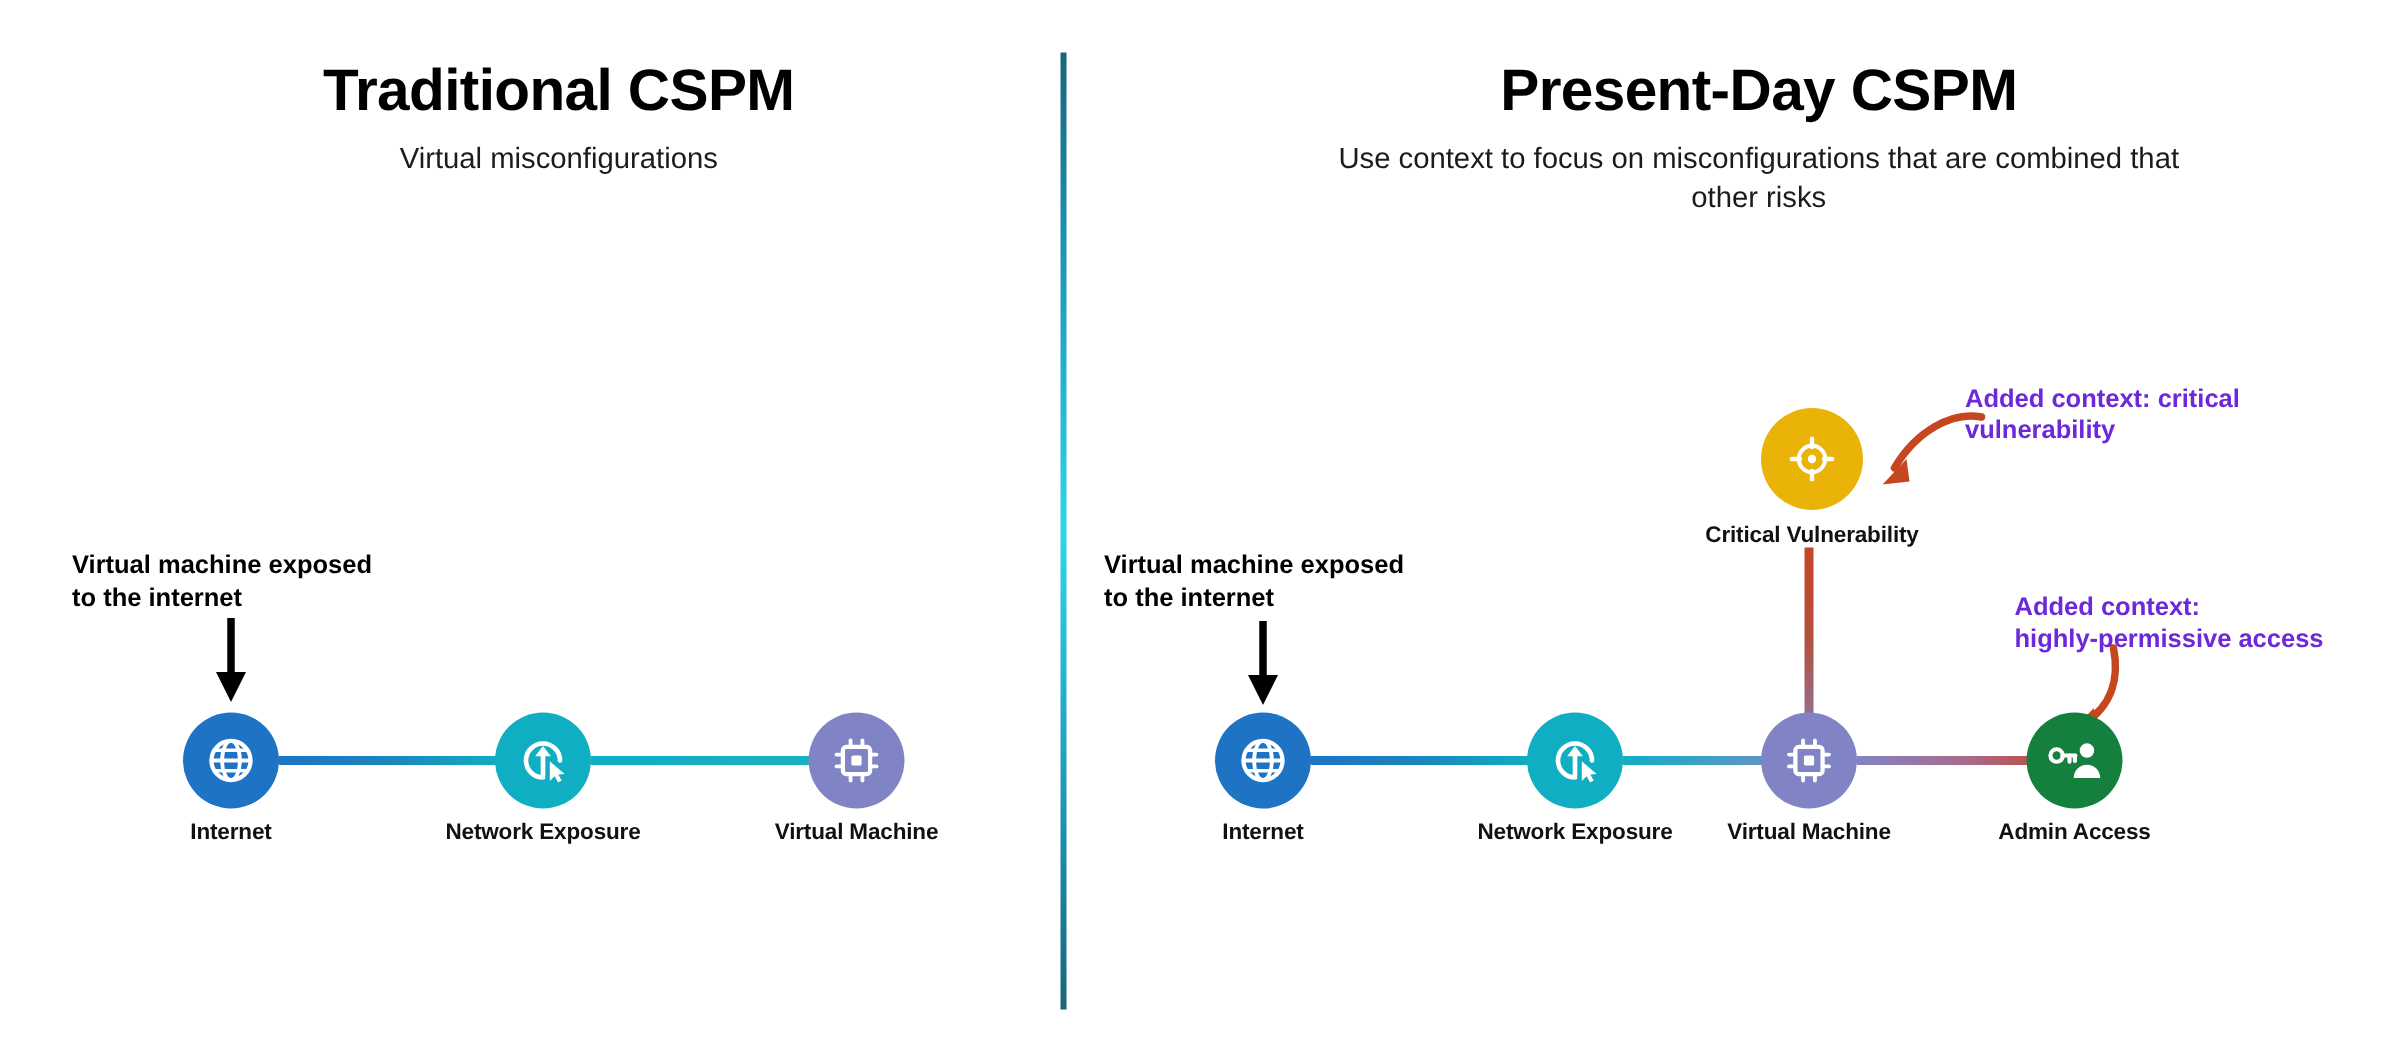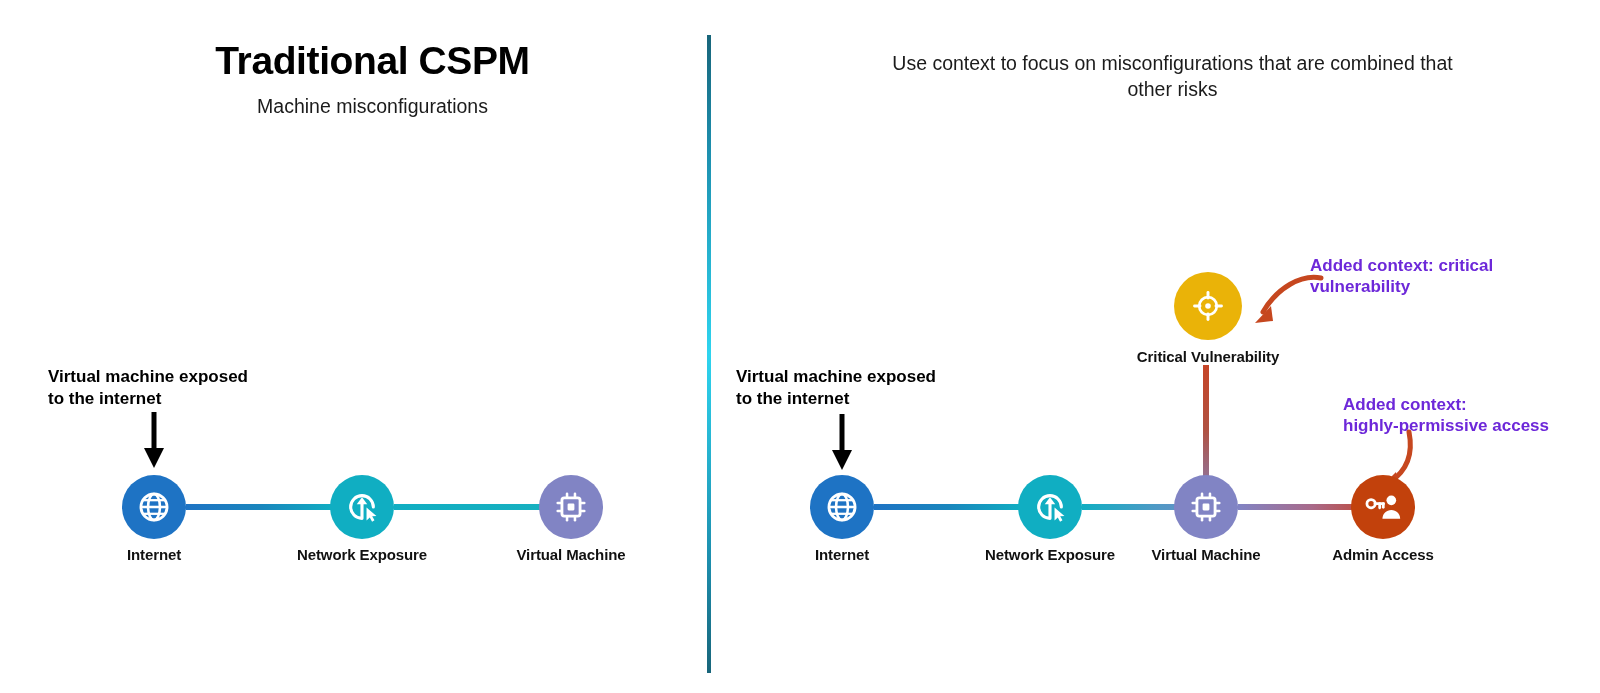--- a/index.html
+++ b/index.html
@@ -130,21 +130,21 @@
 </style>
 </head>
 <body>
 
 <div class="stage">
 
   <div class="panel panel-left">
 
     <div class="head head-left">
       <div class="title">Traditional CSPM</div>
-      <div class="subtitle">Machine misconfigurations</div>
+      <div class="subtitle">Virtual misconfigurations</div>
     </div>
 
     <div class="callout-black" style="left:48px; top:366px; width:212px;">Virtual machine exposed
 to the internet</div>
 
     <svg class="arrow-svg" style="left:131px; top:410px;" width="46" height="62">
       <line x1="23" y1="2" x2="23" y2="42" stroke="#000000" stroke-width="5"></line>
       <polygon points="23,58 13,38 33,38" fill="#000000"></polygon>
     </svg>
 
@@ -197,20 +197,21 @@
       </span>
       <div class="node-label">Virtual Machine</div>
     </div>
   </div>
 
   <div class="divider"></div>
 
   <div class="panel panel-right">
 
     <div class="head head-right">
+      <div class="title">Present-Day CSPM</div>
       <div class="subtitle subtitle-wrap-right">Use context to focus on misconfigurations that are combined that other risks</div>
     </div>
 
     <div class="callout-black" style="left:27px; top:366px; width:212px;">Virtual machine exposed
 to the internet</div>
 
     <svg class="arrow-svg" style="left:110px; top:412px;" width="46" height="62">
       <line x1="23" y1="2" x2="23" y2="42" stroke="#000000" stroke-width="5"></line>
       <polygon points="23,58 13,38 33,38" fill="#000000"></polygon>
     </svg>
@@ -293,21 +294,21 @@
             <line x1="2.6" y1="9.2" x2="5.2" y2="9.2"></line>
             <line x1="2.6" y1="14.8" x2="5.2" y2="14.8"></line>
             <line x1="18.8" y1="9.2" x2="21.4" y2="9.2"></line>
             <line x1="18.8" y1="14.8" x2="21.4" y2="14.8"></line>
           </g>
         </svg>
       </span>
       <div class="node-label">Virtual Machine</div>
     </div>
 
-    <div class="node" style="left:642px; top:475px; background:#c2410c;">
+    <div class="node" style="left:642px; top:475px; background:#15803d;">
       <span>
         <svg width="36" height="36" viewBox="0 0 26 24">
           <circle cx="4.4" cy="9.6" r="3.0" fill="none" stroke="#ffffff" stroke-width="2"></circle>
           <line x1="7.2" y1="9.6" x2="13.4" y2="9.6" stroke="#ffffff" stroke-width="2" stroke-linecap="round"></line>
           <line x1="10.6" y1="9.6" x2="10.6" y2="12.6" stroke="#ffffff" stroke-width="2" stroke-linecap="round"></line>
           <line x1="13.2" y1="9.6" x2="13.2" y2="12.2" stroke="#ffffff" stroke-width="2" stroke-linecap="round"></line>
           <circle cx="19.0" cy="7.2" r="3.5" fill="#ffffff"></circle>
           <path d="M12.6 20.4c0-3.6 2.9-6.3 6.4-6.3s6.4 2.7 6.4 6.3z" fill="#ffffff"></path>
         </svg>
       </span>

